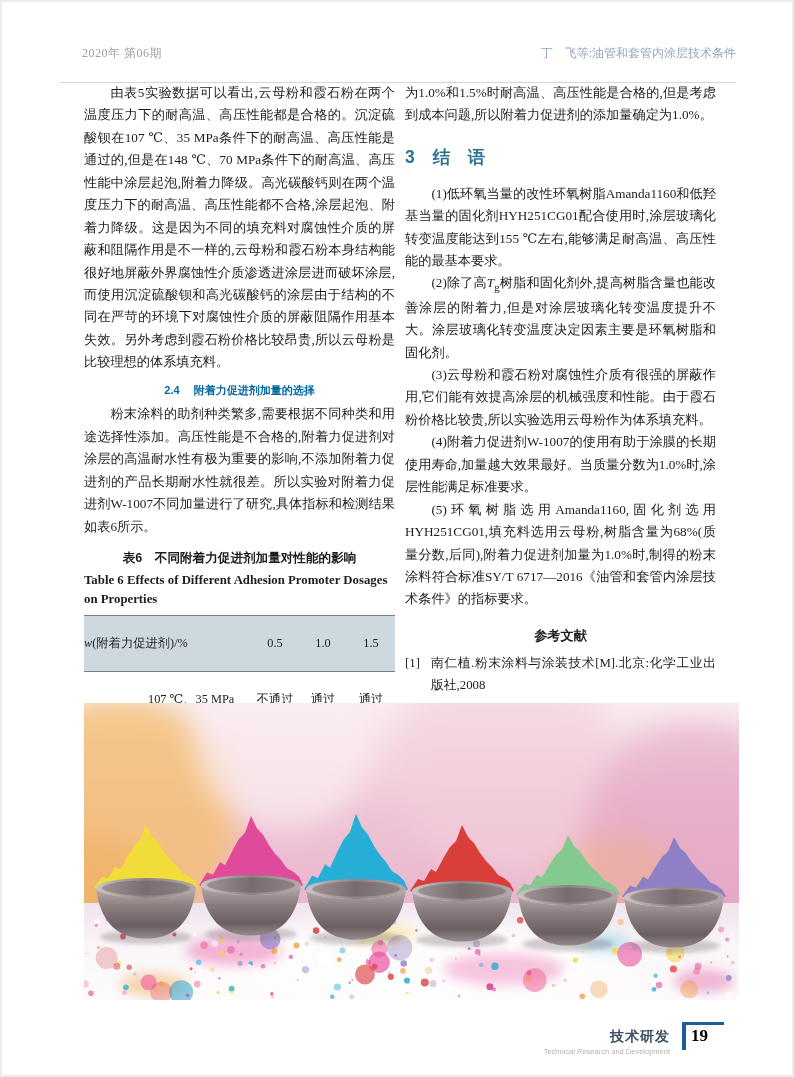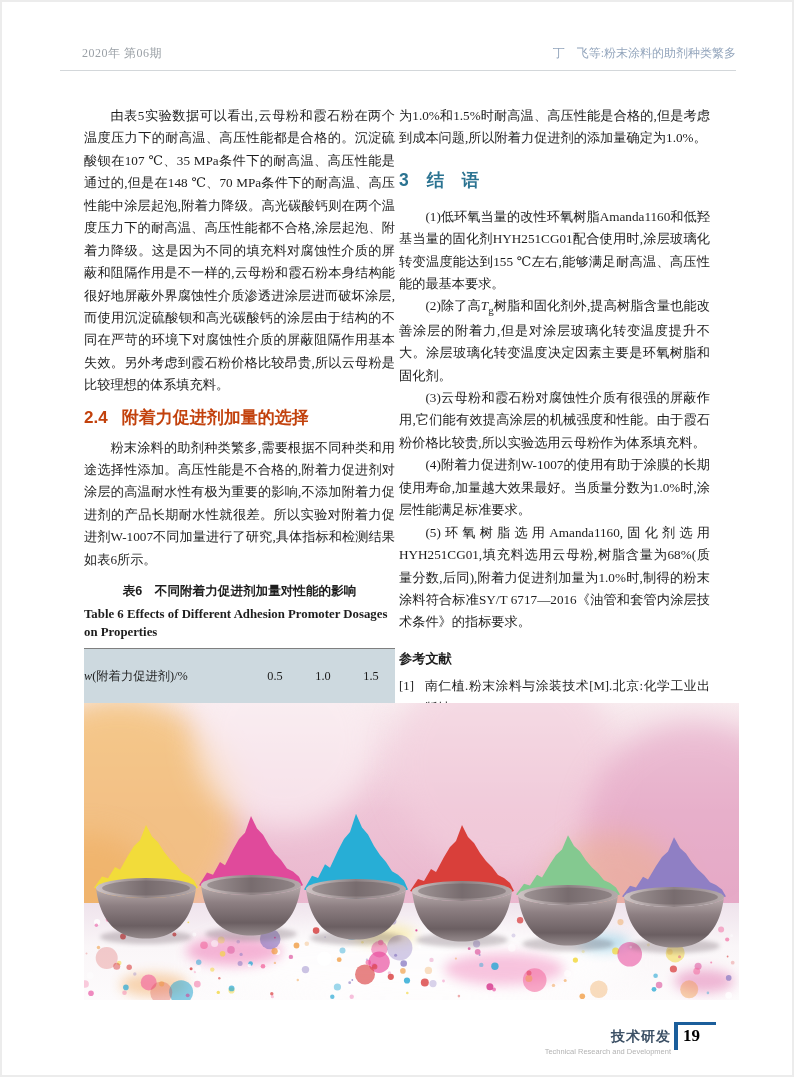--- a/index.html
+++ b/index.html
@@ -2,77 +2,77 @@
 <html><head>
 <meta charset="utf-8">
 <style>
   html,body{margin:0;padding:0;background:#fff;}
   .page{position:relative;width:794px;height:1077px;background:#fff;overflow:hidden;
         box-shadow:inset 0 0 0 2px #ececec;
         font-family:"Liberation Serif","DejaVu Serif",serif;color:#1d1d1d;}
   
   .hdr{position:absolute;left:60px;right:58px;top:40px;height:22px;
        border-bottom:1px solid #d3d7da;font-size:12px;
-       display:flex;justify-content:space-between;align-items:flex-end;padding-bottom:8px;}
+       display:flex;justify-content:space-between;align-items:flex-end;padding-bottom:20px;}
   .hdr .hl{color:#9aa0a6;letter-spacing:.5px;padding-left:22px;}
   .hdr .hr{color:#93a5bc;}
   
-  .cols{position:absolute;left:84px;top:82px;width:632px;display:flex;gap:4px;margin-top:23px;}
+  .cols{position:absolute;left:84px;top:82px;width:632px;display:flex;gap:10px;}
   .col{width:311px;font-size:13.2px;line-height:1.7;text-align:justify;}
   .col p{margin:0;text-indent:2em;}
   .col p.noind{text-indent:0;}
-  h3.sec{font-family:"Liberation Sans","DejaVu Sans",sans-serif;color:#c2410c;
-         font-size:17px;font-weight:bold;margin:7px 0 4px 0;text-indent:0;text-align:left;}
+  h3.sec{font-family:"Liberation Sans","DejaVu Sans",sans-serif;color:#0369a1;
+         font-size:11px;font-weight:bold;margin:7px 0 4px 0;text-indent:0;text-align:center;}
   h3.sec .num{margin-right:14px;}
   h2.sec2{font-family:"Liberation Sans","DejaVu Sans",sans-serif;color:#2b7391;
           font-size:17.5px;font-weight:bold;margin:16px 0 10px 0;text-align:left;}
   h2.sec2 .num{margin-right:18px;}
   
   .tcapcn{font-family:Liberation Sans, sans-serif;font-weight:bold;
           font-size:12.6px;text-align:center;margin:10px 0 2px 0;}
   .tcapen{font-weight:bold;font-size:12.8px;text-align:left;line-height:1.45;margin:0 0 6px 0;}
   table.t6{width:100%;border-collapse:collapse;font-size:12.3px;
            border-top:1.5px solid #7f7f7f;border-bottom:1.5px solid #7f7f7f;}
   table.t6 td{padding:18px 0;line-height:1.55;}
   table.t6 tr.th td{background:#cdd9df;border-bottom:1px solid #7f7f7f;}
   table.t6 .c{text-align:center;}
   table.t6 .l{text-align:left;}
   
   .refhead{font-family:"Liberation Sans","DejaVu Sans",sans-serif;font-weight:bold;
-           font-size:13.2px;margin:14px 0 6px 0;}
+           font-size:13.2px;text-align:center;margin:14px 0 6px 0;}
   .refitem{display:flex;font-size:12.8px;line-height:1.7;text-align:justify;}
   .refitem .lab{flex:0 0 26px;}
   .refitem .txt{flex:1;}
   
   .logo{margin-top:10px;text-align:right;padding-right:4px;
         font-family:"Liberation Sans","DejaVu Sans",sans-serif;color:#1565a8;line-height:1.1;}
   .logo .cn{font-size:13px;font-weight:bold;letter-spacing:1px;}
   .logo .reg{font-size:7px;vertical-align:top;}
   .logo .en{font-size:5.5px;letter-spacing:.6px;font-weight:bold;}
   
   .photo{position:absolute;left:84px;top:703px;width:655px;height:297px;}
   
-  .foot{position:absolute;right:78px;top:1022px;display:flex;align-items:flex-start;gap:3px;
+  .foot{position:absolute;right:70px;top:1022px;display:flex;align-items:flex-start;gap:12px;
         font-family:"Liberation Sans","DejaVu Sans",sans-serif;}
   .foot .blk{text-align:right;margin-top:6px;}
   .foot .cn{font-size:14px;font-weight:bold;color:#3d5166;letter-spacing:1px;}
   .foot .en{font-size:7.5px;color:#b3b3b3;margin-top:1px;}
   .badge{position:relative;width:42px;height:32px;border-top:3px solid #1b5e9b;}
   .badge .vbar{position:absolute;left:0;top:0;width:4px;height:25px;background:#1b5e9b;}
   .badge .num{position:absolute;left:9px;top:1px;font-family:"Liberation Serif",serif;
               font-weight:bold;font-size:17px;color:#000000;}
 </style>
 </head>
 <body>
 
 <div class="page">
 
   <div class="hdr">
     <span class="hl">2020年  第06期</span>
-    <span class="hr">丁　飞等:粉末涂料的助剂种类繁多</span>
+    <span class="hr">丁　飞等:油管和套管内涂层技术条件</span>
   </div>
 
   <div class="cols">
 
     <div class="col">
       <p>由表5实验数据可以看出,云母粉和霞石粉在两个温度压力下的耐高温、高压性能都是合格的。沉淀硫酸钡在107 ℃、35 MPa条件下的耐高温、高压性能是通过的,但是在148 ℃、70 MPa条件下的耐高温、高压性能中涂层起泡,附着力降级。高光碳酸钙则在两个温度压力下的耐高温、高压性能都不合格,涂层起泡、附着力降级。这是因为不同的填充料对腐蚀性介质的屏蔽和阻隔作用是不一样的,云母粉和霞石粉本身结构能很好地屏蔽外界腐蚀性介质渗透进涂层进而破坏涂层,而使用沉淀硫酸钡和高光碳酸钙的涂层由于结构的不同在严苛的环境下对腐蚀性介质的屏蔽阻隔作用基本失效。另外考虑到霞石粉价格比较昂贵,所以云母粉是比较理想的体系填充料。</p>
       <h3 class="sec">
         <span class="num">2.4</span><span>附着力促进剂加量的选择</span>
       </h3>
       <p>粉末涂料的助剂种类繁多,需要根据不同种类和用途选择性添加。高压性能是不合格的,附着力促进剂对涂层的高温耐水性有极为重要的影响,不添加附着力促进剂的产品长期耐水性就很差。所以实验对附着力促进剂W-1007不同加量进行了研究,具体指标和检测结果如表6所示。</p>

